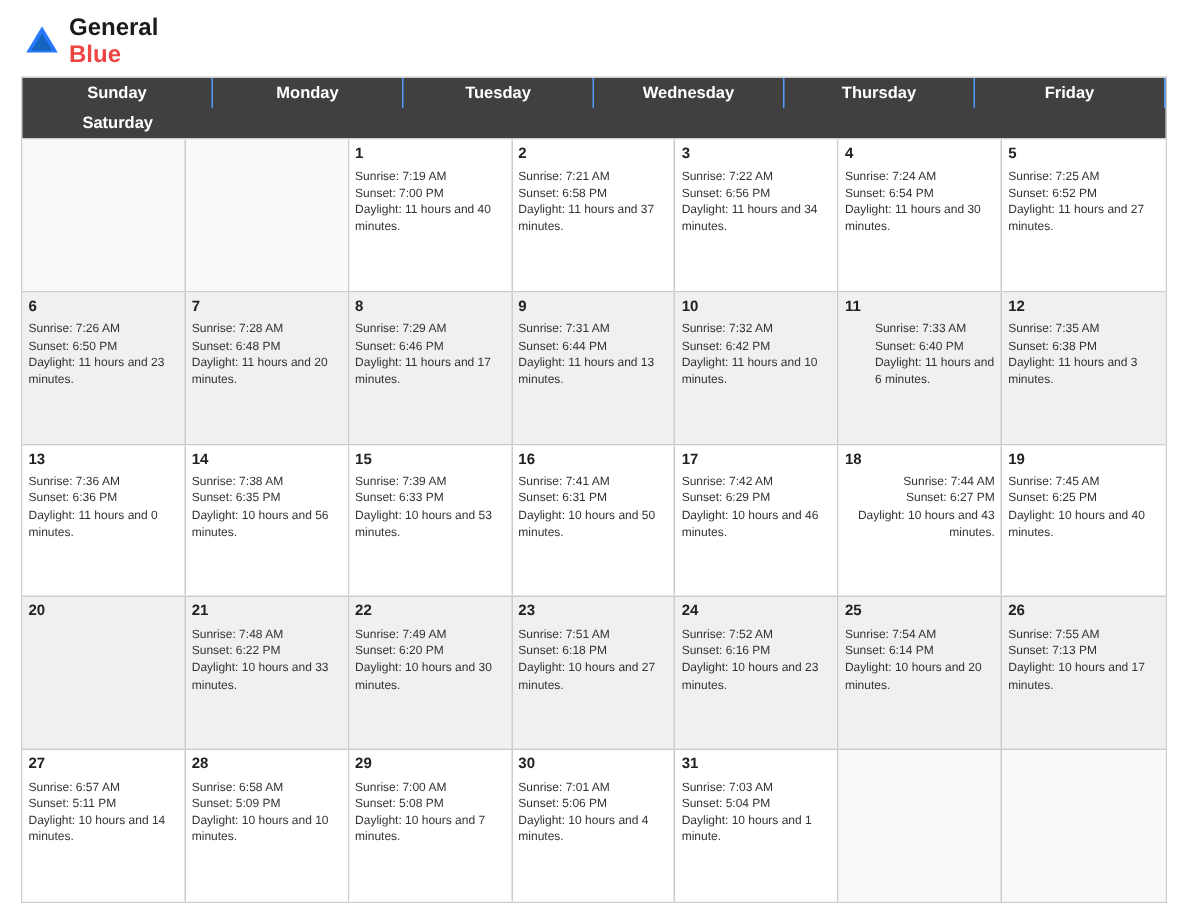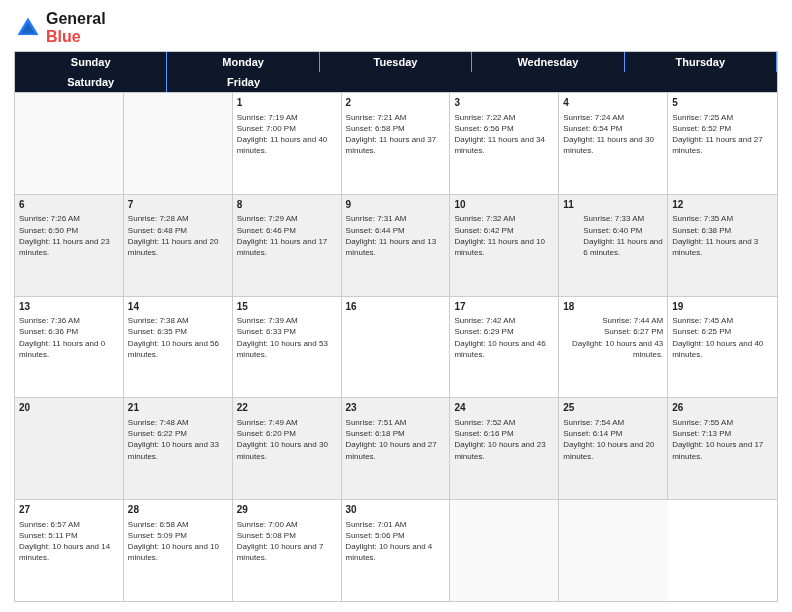--- a/index.html
+++ b/index.html
@@ -51,22 +51,22 @@
       color: #444;
     }
     .calendar {
       flex: 1;
       display: flex;
       flex-direction: column;
       border: 1px solid #ccc;
     }
     .cal-header {
       display: grid;
-      grid-template-columns: repeat(5, 1fr);
-      background: #0f172a;
+      grid-template-columns: repeat(6, 1fr);
+      background: #404040;
     }
     .cal-header-cell {
       color: #fff;
       font-size: 11px;
       font-weight: bold;
       text-align: center;
       padding: 4px 2px;
       border-right: 1px solid #5599ff;
     }
     .cal-header-cell:last-child { border-right: none; }
@@ -126,22 +126,22 @@
     </div>
   </div>
 
   <div class="calendar">
     <div class="cal-header" id="cal-header">
         <div class="cal-header-cell">Sunday</div>
         <div class="cal-header-cell">Monday</div>
         <div class="cal-header-cell">Tuesday</div>
         <div class="cal-header-cell">Wednesday</div>
         <div class="cal-header-cell">Thursday</div>
+        <div class="cal-header-cell">Friday</div>
         <div class="cal-header-cell">Saturday</div>
-        <div class="cal-header-cell">Friday</div>
       </div>
     <div class="cal-body" id="cal-body">
         <div class="cal-row">
           <div class="cal-cell empty"></div>
           <div class="cal-cell empty"></div>
           <div class="cal-cell">
             <span class="day-num">1</span>
             <div class="cell-info" style="white-space: pre-line;">Sunrise: 7:19 AM
 Sunset: 7:00 PM
 Daylight: 11 hours and 40 minutes.</div>
@@ -229,20 +229,23 @@
 Daylight: 10 hours and 56 minutes.</div>
           </div>
           <div class="cal-cell">
             <span class="day-num">15</span>
             <div class="cell-info" style="white-space: pre-line;">Sunrise: 7:39 AM
 Sunset: 6:33 PM
 Daylight: 10 hours and 53 minutes.</div>
           </div>
           <div class="cal-cell">
             <span class="day-num">16</span>
+            <div class="cell-info" style="white-space: pre-line;">Sunrise: 7:41 AM
+Sunset: 6:31 PM
+Daylight: 10 hours and 50 minutes.</div>
           </div>
           <div class="cal-cell">
             <span class="day-num">17</span>
             <div class="cell-info" style="white-space: pre-line;">Sunrise: 7:42 AM
 Sunset: 6:29 PM
 Daylight: 10 hours and 46 minutes.</div>
           </div>
           <div class="cal-cell">
             <span class="day-num">18</span>
             <div class="cell-info" style="white-space: pre-line; text-align: right;">Sunrise: 7:44 AM
@@ -314,19 +317,25 @@
             <span class="day-num">29</span>
             <div class="cell-info" style="white-space: pre-line;">Sunrise: 7:00 AM
 Sunset: 5:08 PM
 Daylight: 10 hours and 7 minutes.</div>
           </div>
           <div class="cal-cell">
             <span class="day-num">30</span>
             <div class="cell-info" style="white-space: pre-line;">Sunrise: 7:01 AM
 Sunset: 5:06 PM
 Daylight: 10 hours and 4 minutes.</div>
+          </div>
+          <div class="cal-cell">
+            <span class="day-num">31</span>
+            <div class="cell-info" style="white-space: pre-line;">Sunrise: 7:03 AM
+Sunset: 5:04 PM
+Daylight: 10 hours and 1 minute.</div>
           </div>
           <div class="cal-cell empty"></div>
           <div class="cal-cell empty"></div>
         </div>
       </div>
   </div>
 </div>
 
 </body></html>

